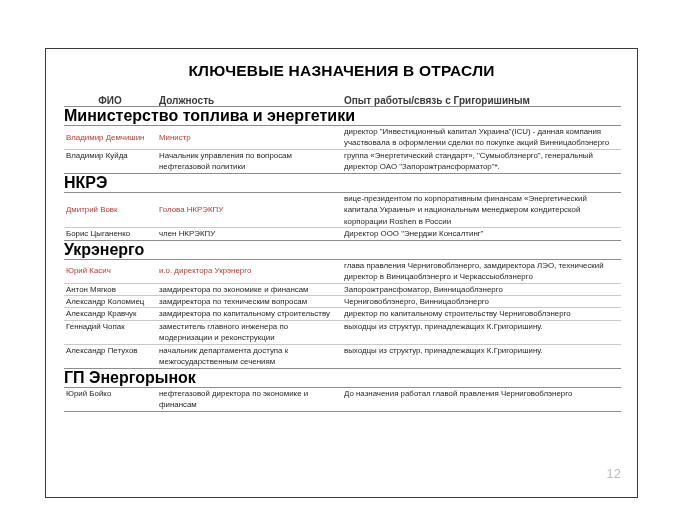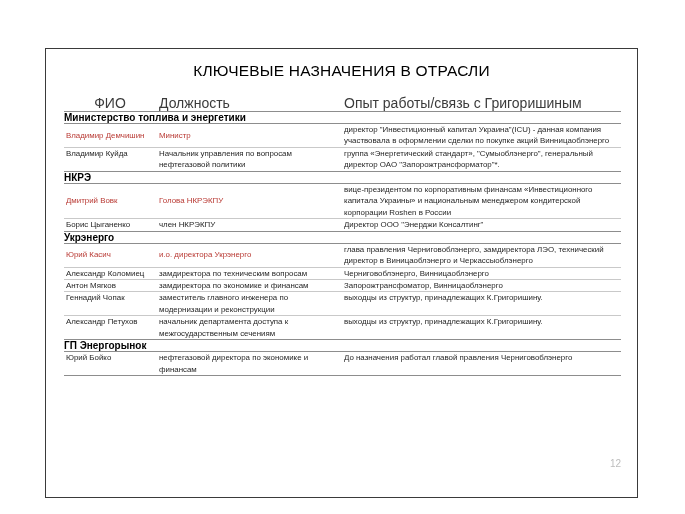--- a/index.html
+++ b/index.html
@@ -23,21 +23,21 @@
     height: 450px;
     background: #ffffff;
     border: 1.5px solid #3a3a3a;
     box-sizing: border-box;
     overflow: hidden;
   }
 
   #slide-title {
     text-align: center;
     font-size: 15.5px;
-    font-weight: normal;
+    font-weight: bold;
     color: #000000;
     letter-spacing: 0.2px;
     margin-top: 13px;
     margin-bottom: 12px;
   }
 
   table.grid {
     position: absolute;
     left: 18px;
     top: 46px;
@@ -46,33 +46,33 @@
     table-layout: fixed;
   }
 
   table.grid td, table.grid th {
     vertical-align: top;
     padding: 0;
   }
 
   
   .colhead td {
-    font-size: 14px;
+    font-size: 10px;
     color: #3b3b3b;
-    font-weight: normal;
+    font-weight: bold;
     padding-bottom: 3px;
     border-bottom: 1.3px solid #8d8d8d;
   }
   .colhead .c-fio   { text-align: center; }
   .colhead .c-pos   { padding-left: 3px; margin-top: 24px; }
   .colhead .c-exp   { padding-left: 3px; }
 
   
   .secrow td {
-    font-size: 10px;
+    font-size: 16px;
     font-weight: bold;
     color: #000000;
     padding: 2px 0 3px 2px;
     border-bottom: 1.3px solid #8d8d8d;
   }
 
   
   .datarow td {
     font-size: 7.9px;
     color: #262626;
@@ -94,22 +94,22 @@
   .datarow.hl td.c-pos {
     vertical-align: middle;
   }
   .datarow.hl td.c-exp { vertical-align: top; }
 
   .rowline-strong { border-bottom: 1.3px solid #8d8d8d !important; }
 
   #page-number {
     position: absolute;
     right: 16px;
-    bottom: 28px;
-    font-size: 10px;
+    bottom: 16px;
+    font-size: 13px;
     color: #bdbdbd;
   }
 </style>
 </head>
 <body>
 
 <div id="slide">
 
   <div id="slide-title">КЛЮЧЕВЫЕ НАЗНАЧЕНИЯ В ОТРАСЛИ</div>
 
@@ -137,44 +137,49 @@
           <td class="c-fio rowline-strong">Владимир Куйда</td>
           <td class="c-pos rowline-strong">Начальник управления по вопросам нефтегазовой политики</td>
           <td class="c-exp rowline-strong">группа «Энергетический стандарт», "Сумыоблэнерго", генеральный директор ОАО "Запорожтрансформатор"*.</td>
         </tr>
         <tr class="secrow">
           <td colspan="3">НКРЭ</td>
         </tr>
         <tr class="datarow hl">
           <td class="c-fio">Дмитрий Вовк</td>
           <td class="c-pos">Голова НКРЭКПУ</td>
-          <td class="c-exp">вице-президентом по корпоративным финансам «Инвестиционного капитала Украины» и национальным менеджером кондитерской корпорации Roshen в России</td>
+          <td class="c-exp">вице-президентом по корпоративным финансам «Энергетический капитала Украины» и национальным менеджером кондитерской корпорации Roshen в России</td>
         </tr>
         <tr class="datarow">
           <td class="c-fio rowline-strong">Борис Цыганенко</td>
           <td class="c-pos rowline-strong">член НКРЭКПУ</td>
           <td class="c-exp rowline-strong">Директор ООО "Энерджи Консалтинг"</td>
         </tr>
         <tr class="secrow">
           <td colspan="3">Укрэнерго</td>
         </tr>
         <tr class="datarow hl">
           <td class="c-fio">Юрий Касич</td>
           <td class="c-pos">и.о. директора Укрэнерго</td>
           <td class="c-exp">глава правления Черниговоблэнерго, замдиректора ЛЭО, технический директор в Виницаоблэнерго и Черкассыоблэнерго</td>
         </tr>
         <tr class="datarow">
+          <td class="c-fio">Антон Мягков</td>
+          <td class="c-pos">замдиректора по экономике и финансам</td>
+          <td class="c-exp">Запорожтрансфоматор, Винницаоблэнерго</td>
+        </tr>
+        <tr class="datarow">
           <td class="c-fio">Александр Коломиец</td>
           <td class="c-pos">замдиректора по техническим вопросам</td>
           <td class="c-exp">Черниговоблэнерго, Винницаоблэнерго</td>
         </tr>
         <tr class="datarow">
-          <td class="c-fio">Антон Мягков</td>
-          <td class="c-pos">замдиректора по экономике и финансам</td>
-          <td class="c-exp">Запорожтрансфоматор, Винницаоблэнерго</td>
+          <td class="c-fio">Александр Кравчук</td>
+          <td class="c-pos">замдиректора по капитальному строительству</td>
+          <td class="c-exp">директор по капитальному строительству Черниговоблэнерго</td>
         </tr>
         <tr class="datarow">
           <td class="c-fio">Геннадий Чопак</td>
           <td class="c-pos">заместитель главного инженера по модернизации и реконструкции</td>
           <td class="c-exp">выходцы из структур, принадлежащих К.Григоришину.</td>
         </tr>
         <tr class="datarow">
           <td class="c-fio rowline-strong">Александр Петухов</td>
           <td class="c-pos rowline-strong">начальник департамента доступа к межгосударственным сечениям</td>
           <td class="c-exp rowline-strong">выходцы из структур, принадлежащих К.Григоришину.</td>

